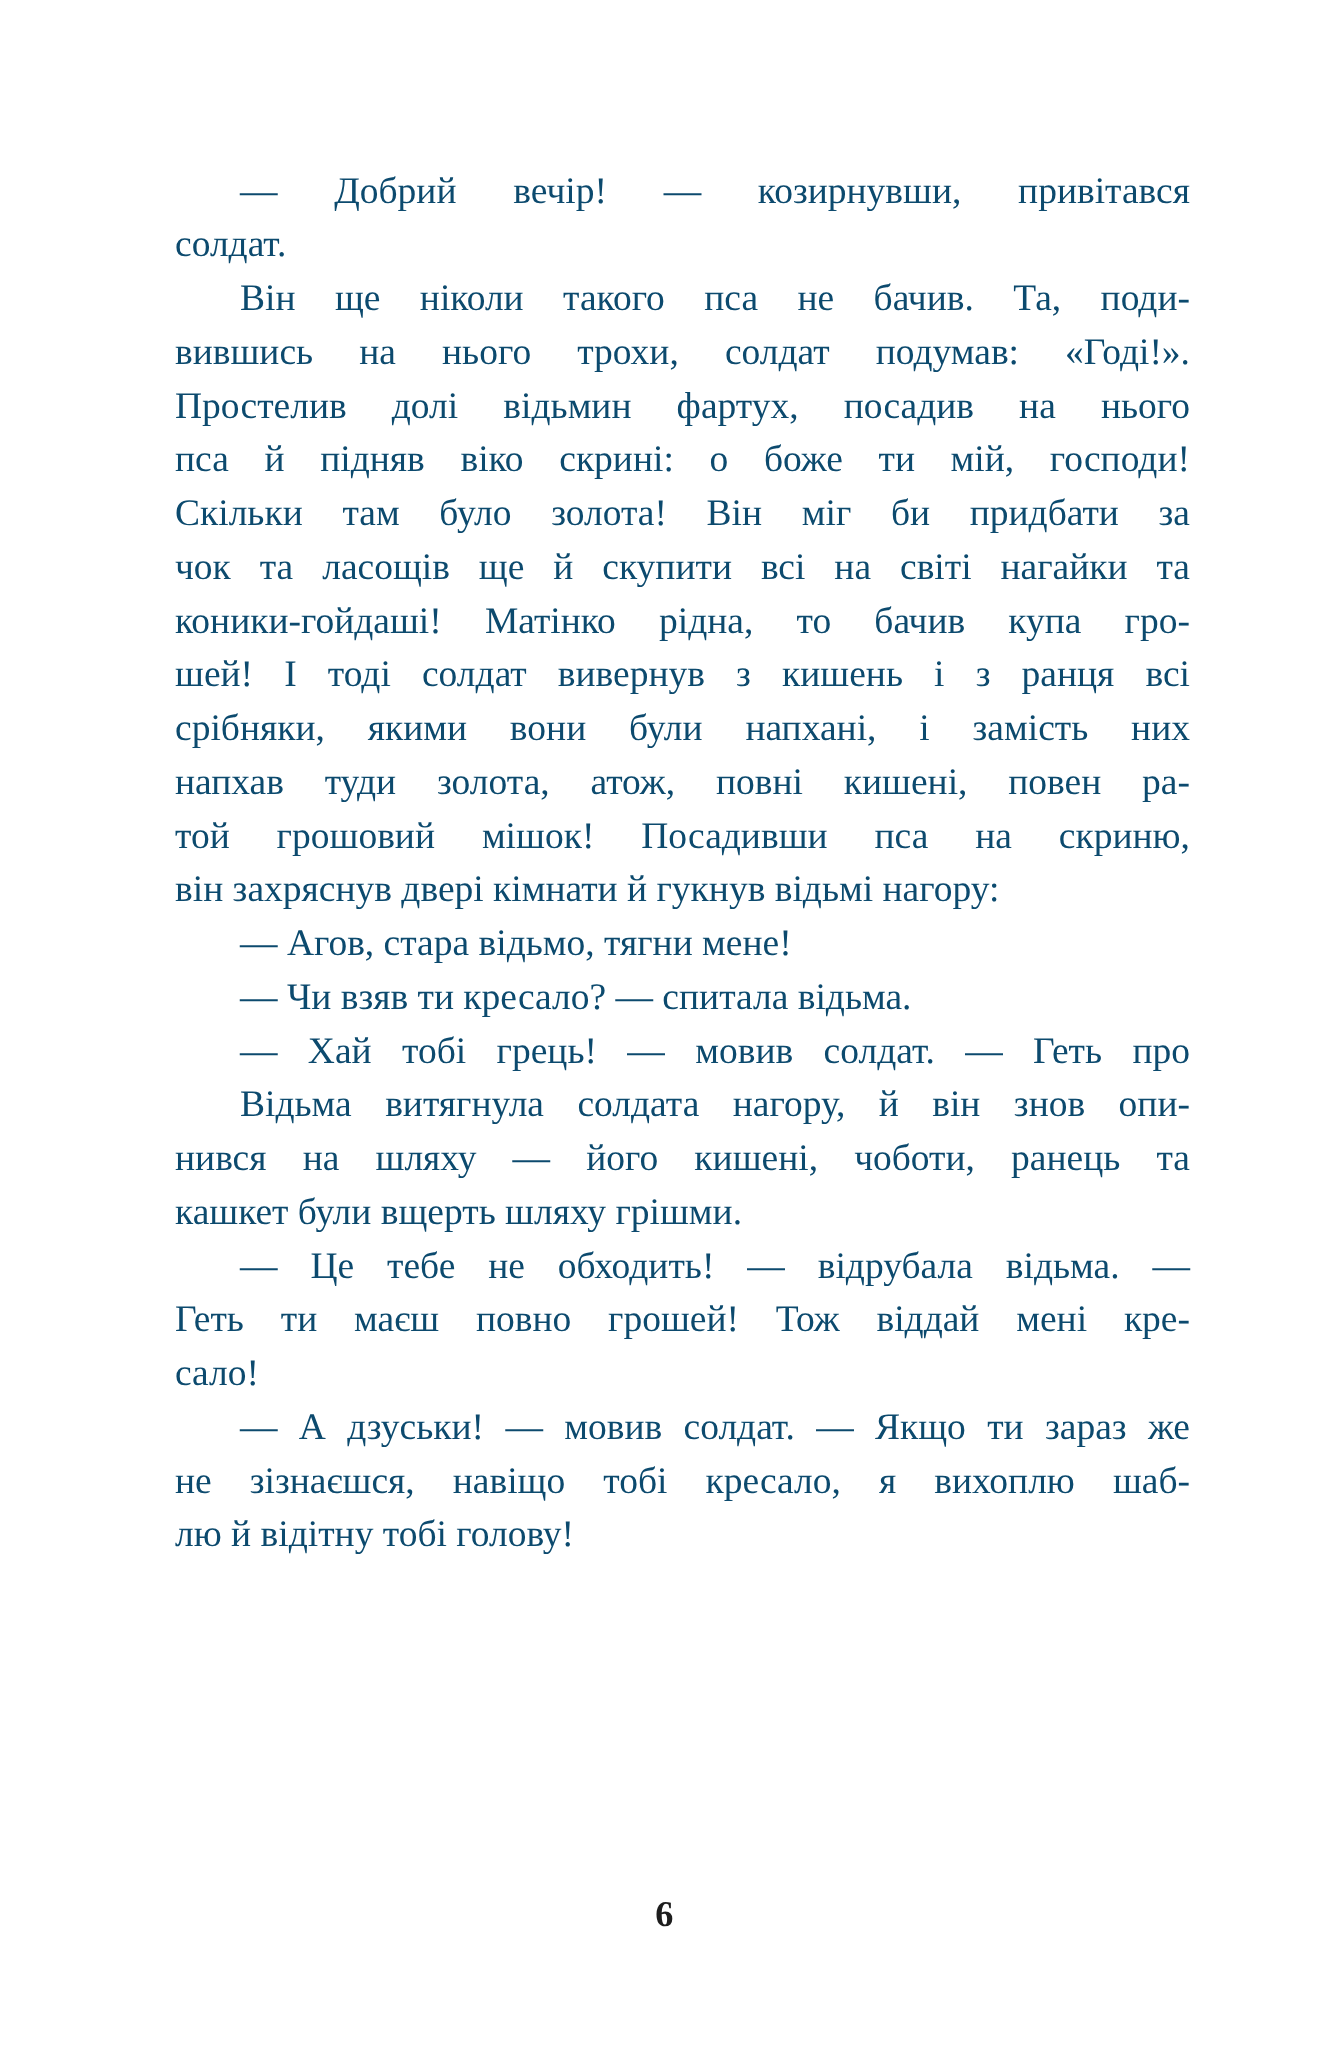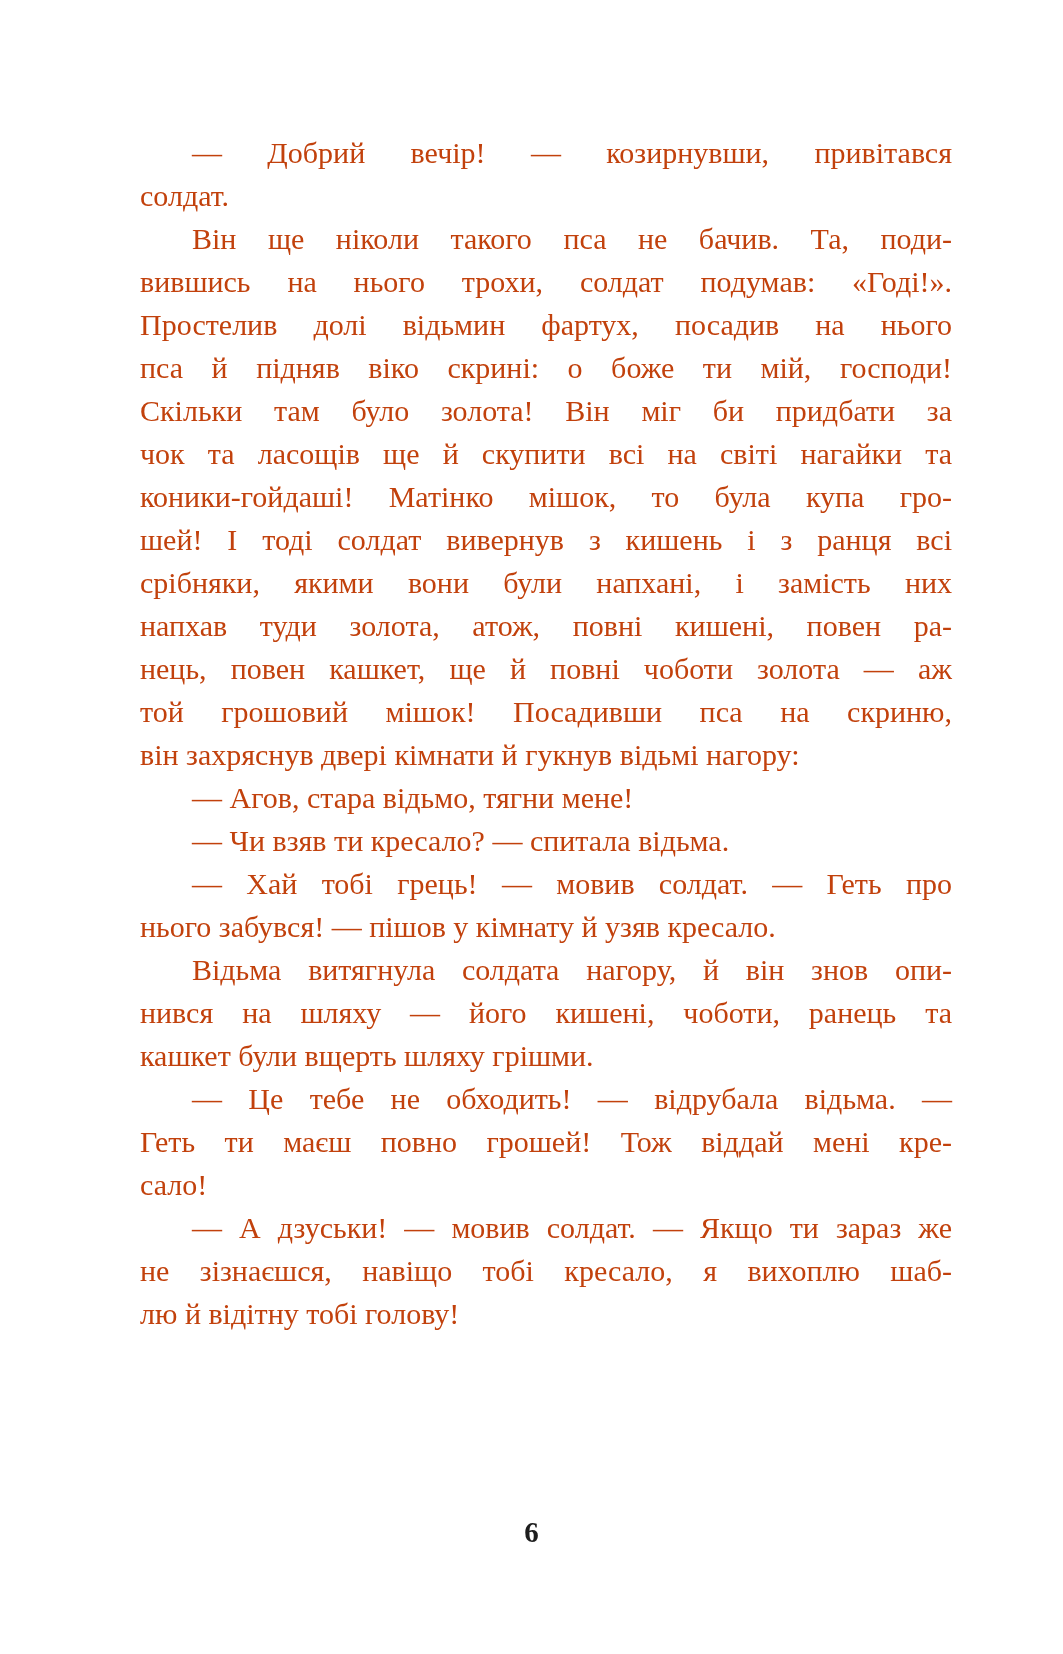--- a/index.html
+++ b/index.html
@@ -17,21 +17,21 @@
     position: relative;
     width: 1063px;
     height: 1654px;
     background: #ffffff;
   }
   .text-block {
     position: absolute;
     left: 140px;
     top: 131px;
     width: 812px;
-    color: #c2410c;
+    color: #0c4a6e;
     font-size: 30px;
     line-height: 43px;
     -webkit-font-smoothing: antialiased;
   }
   .paragraph {
     margin: 0;
   }
   .line {
     text-align: justify;
     text-align-last: justify;
@@ -63,37 +63,35 @@
         <div class="line indent">— Добрий вечір! — козирнувши, привітався</div>
         <div class="line last">солдат.</div>
       </div>
       <div class="paragraph">
         <div class="line indent">Він ще ніколи такого пса не бачив. Та, поди-</div>
         <div class="line">вившись на нього трохи, солдат подумав: «Годі!».</div>
         <div class="line">Простелив долі відьмин фартух, посадив на нього</div>
         <div class="line">пса й підняв віко скрині: о боже ти мій, господи!</div>
         <div class="line">Скільки там було золота! Він міг би придбати за</div>
         <div class="line">чок та ласощів ще й скупити всі на світі нагайки та</div>
-        <div class="line">коники-гойдаші! Матінко мішок, то була купа гро-</div>
+        <div class="line">коники-гойдаші! Матінко рідна, то бачив купа гро-</div>
         <div class="line">шей! І тоді солдат вивернув з кишень і з ранця всі</div>
         <div class="line">срібняки, якими вони були напхані, і замість них</div>
         <div class="line">напхав туди золота, атож, повні кишені, повен ра-</div>
-        <div class="line">нець, повен кашкет, ще й повні чоботи золота — аж</div>
         <div class="line">той грошовий мішок! Посадивши пса на скриню,</div>
         <div class="line last">він захряснув двері кімнати й гукнув відьмі нагору:</div>
       </div>
       <div class="paragraph">
         <div class="line indent last">— Агов, стара відьмо, тягни мене!</div>
       </div>
       <div class="paragraph">
         <div class="line indent last">— Чи взяв ти кресало? — спитала відьма.</div>
       </div>
       <div class="paragraph">
         <div class="line indent">— Хай тобі грець! — мовив солдат. — Геть про</div>
-        <div class="line last">нього забувся! — пішов у кімнату й узяв кресало.</div>
       </div>
       <div class="paragraph">
         <div class="line indent">Відьма витягнула солдата нагору, й він знов опи-</div>
         <div class="line">нився на шляху — його кишені, чоботи, ранець та</div>
         <div class="line last">кашкет були вщерть шляху грішми.</div>
       </div>
       <div class="paragraph">
         <div class="line indent">— Це тебе не обходить! — відрубала відьма. —</div>
         <div class="line">Геть ти маєш повно грошей! Тож віддай мені кре-</div>
         <div class="line last">сало!</div>

